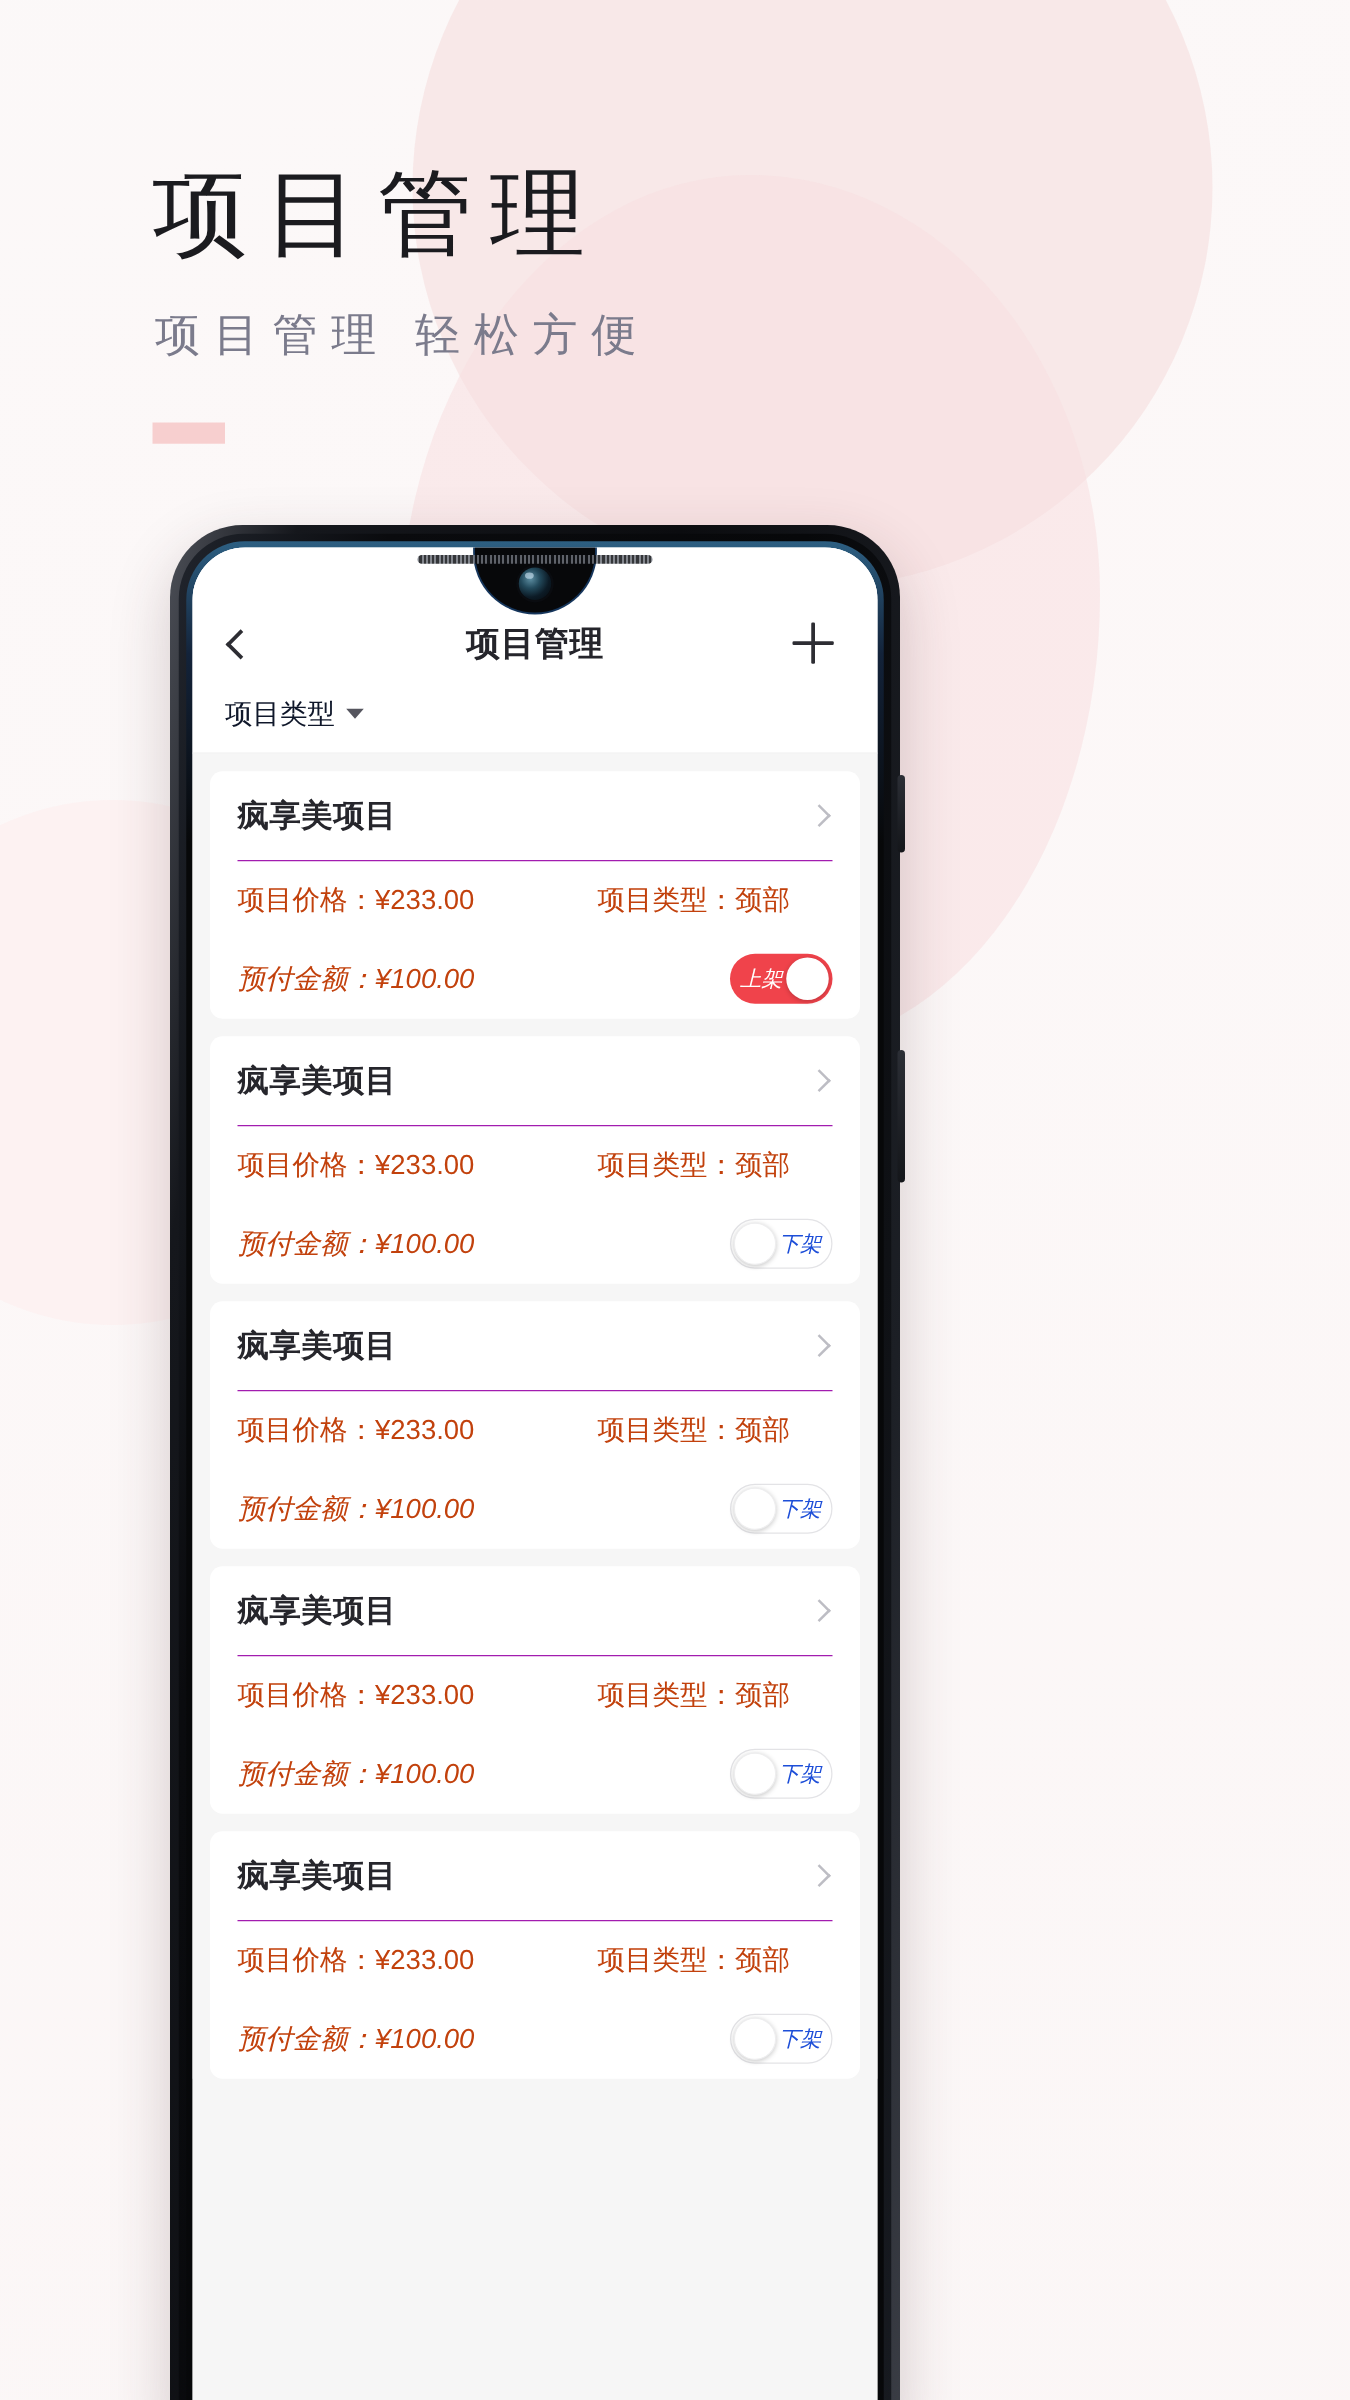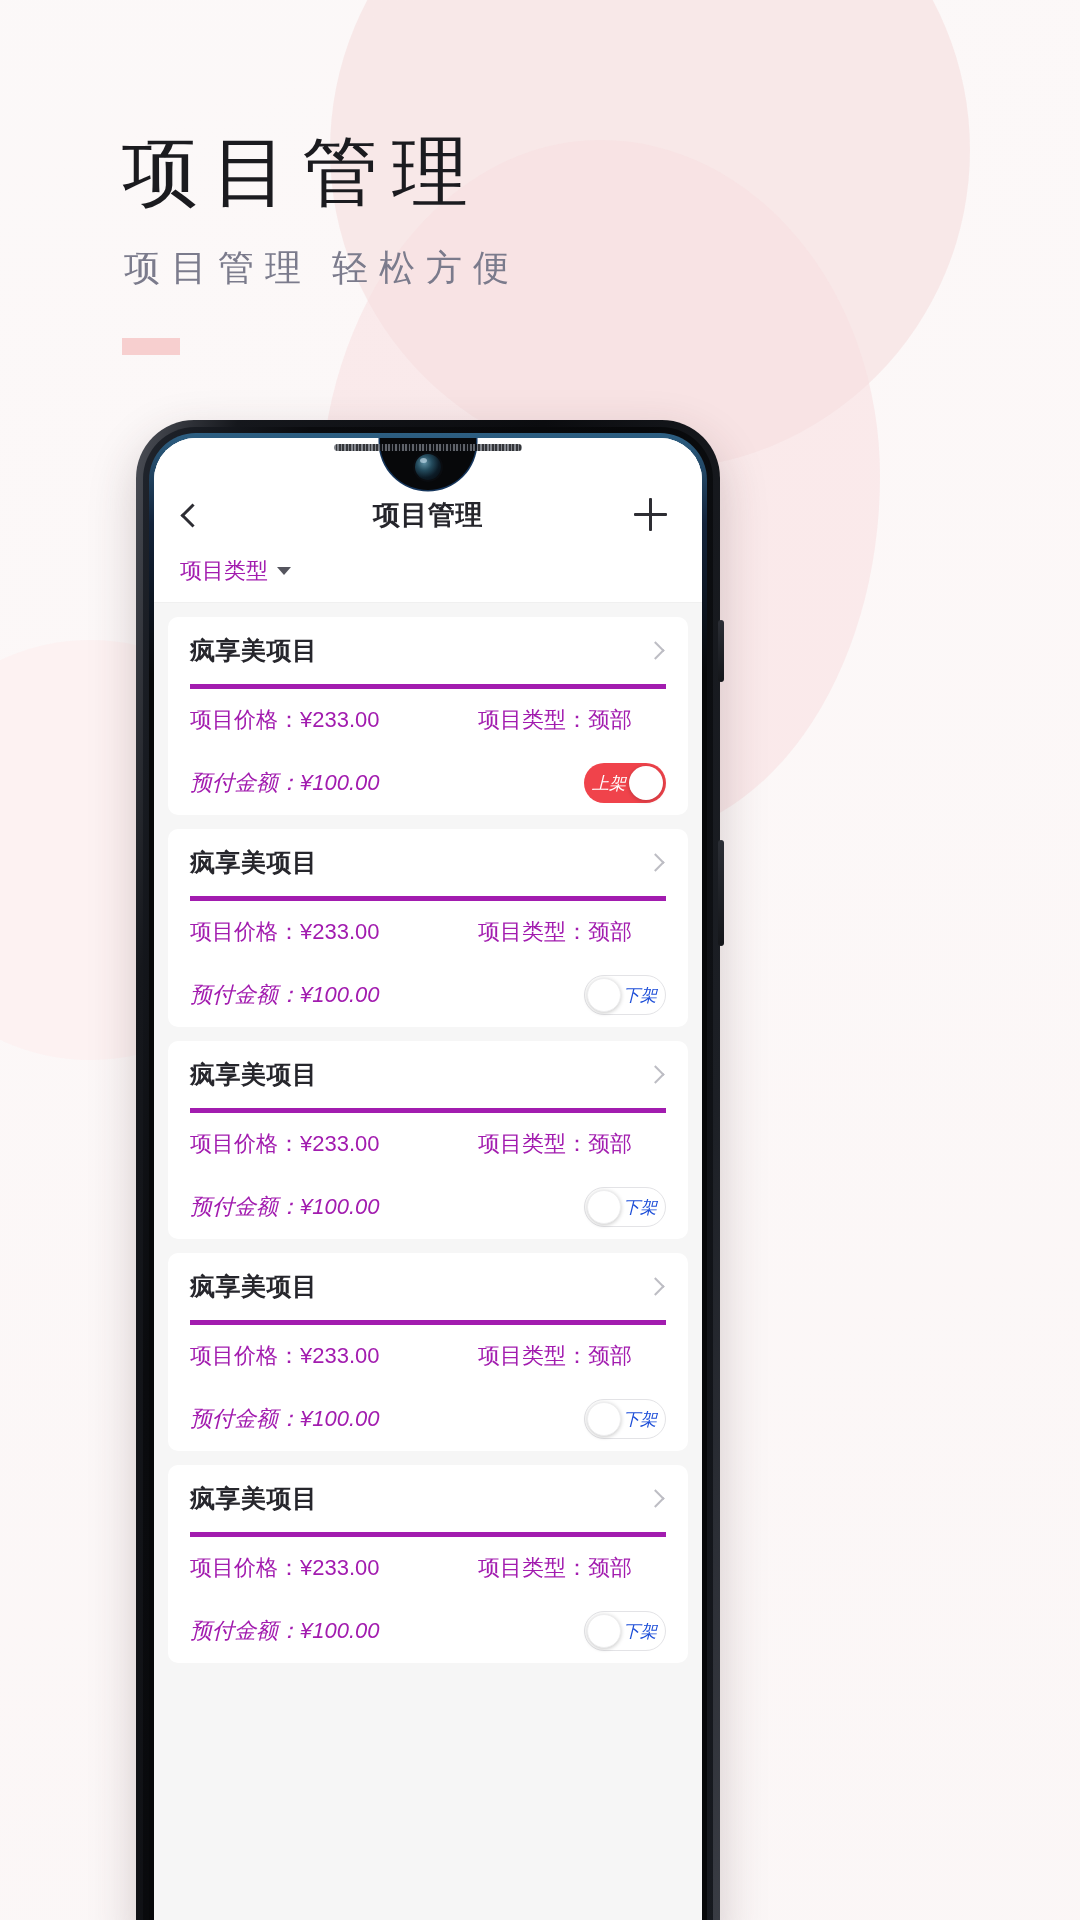--- a/index.html
+++ b/index.html
@@ -185,21 +185,21 @@
 
   .filterbar {
     background:#ffffff;
     display:flex; align-items:center;
     padding:0 26px 16px 26px;
     gap:14px;
     border-bottom:1px solid #f0f0f0;
   }
   .type-drop {
     display:flex; align-items:center; gap:9px;
-    font-size:22px; color:#a21caf; font-weight:500;
+    font-size:22px; color:#0f172a; font-weight:500;
     white-space:nowrap;
     padding-right:4px;
     justify-content:center;
   }
   .caret-down {
     width:0; height:0;
     border-left:7px solid transparent;
     border-right:7px solid transparent;
     border-top:8px solid #55555e;
   }
@@ -233,36 +233,36 @@
   .list { padding:14px 14px 0 14px; background:#f6f6f6; }
   .card {
     background:#ffffff;
     border-radius:10px;
     margin-bottom:14px;
     padding:0 22px;
   }
   .card-head {
     display:flex; align-items:center; justify-content:space-between;
     height:72px;
-    border-bottom:5px solid #a21caf;
+    border-bottom:1px solid #a21caf;
   }
   .card-title { font-size:25px; font-weight:700; color:#26262c; letter-spacing:.5px; }
   .chev-right {
     width:13px; height:13px;
     border-top:2.6px solid #bdbdc4;
     border-right:2.6px solid #bdbdc4;
     transform:rotate(45deg);
     margin-right:4px;
   }
   .row {
     display:flex; align-items:center; justify-content:space-between;
     height:62px;
   }
   .row.second { height:64px;font-style:italic; }
-  .meta { font-size:22px; color:#a21caf; white-space:nowrap; }
+  .meta { font-size:22px; color:#c2410c; white-space:nowrap; }
   .meta.right { min-width:188px; }
 
   .toggle {
     width:82px; height:40px;
     border-radius:20px;
     position:relative;
     display:flex; align-items:center;
     flex:0 0 auto;
   }
   .toggle.on  { background:#f0434b; justify-content:flex-start; }

